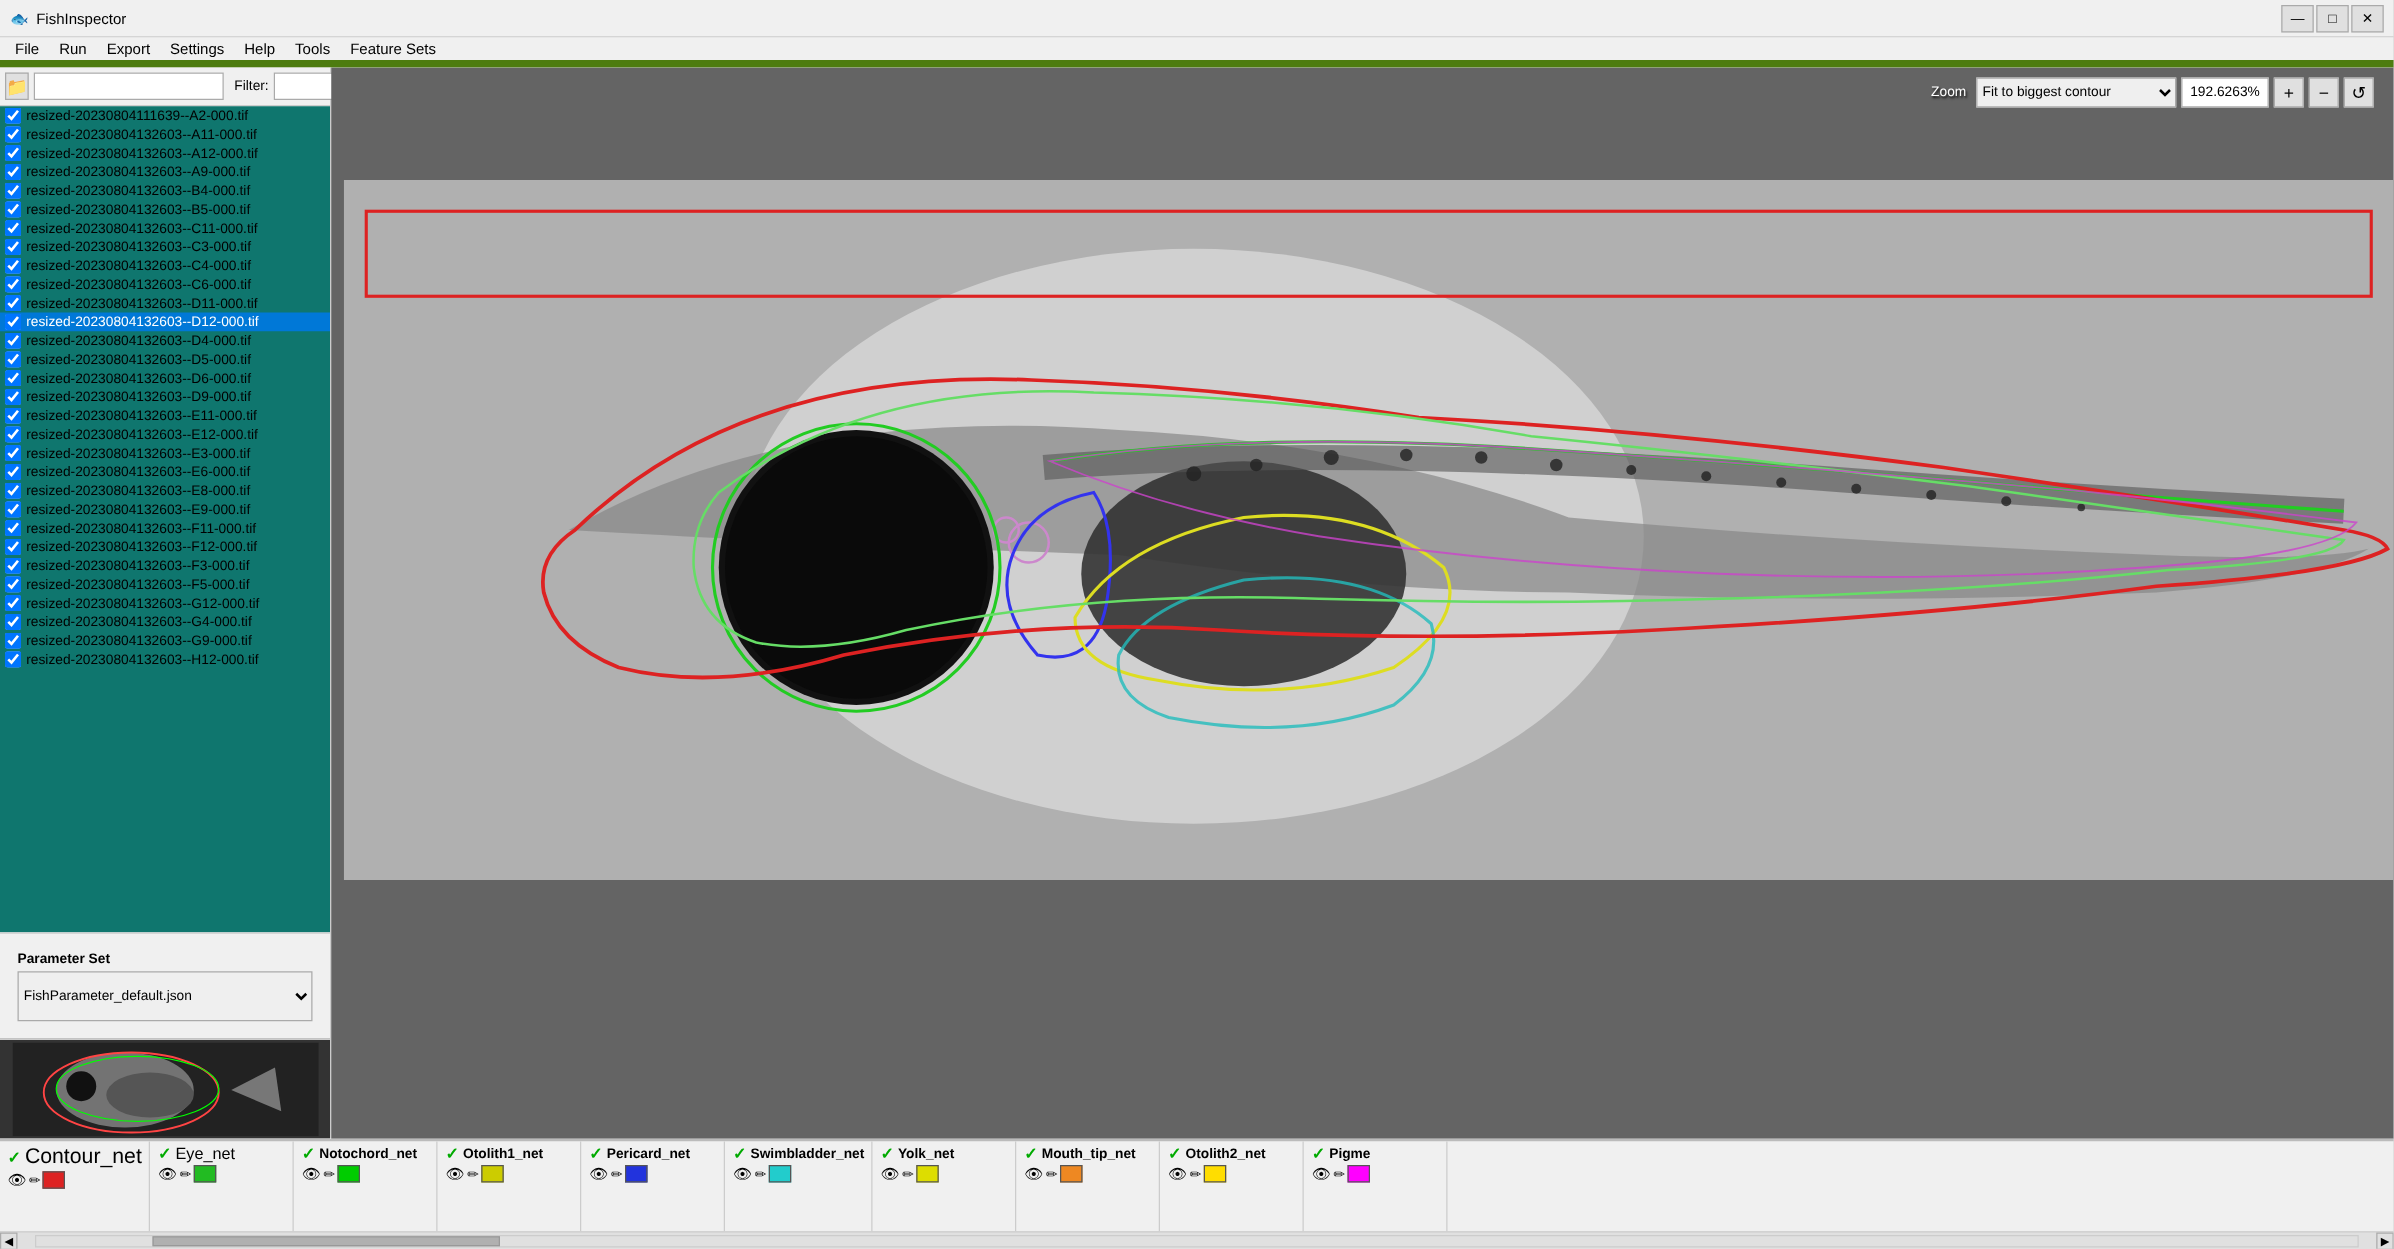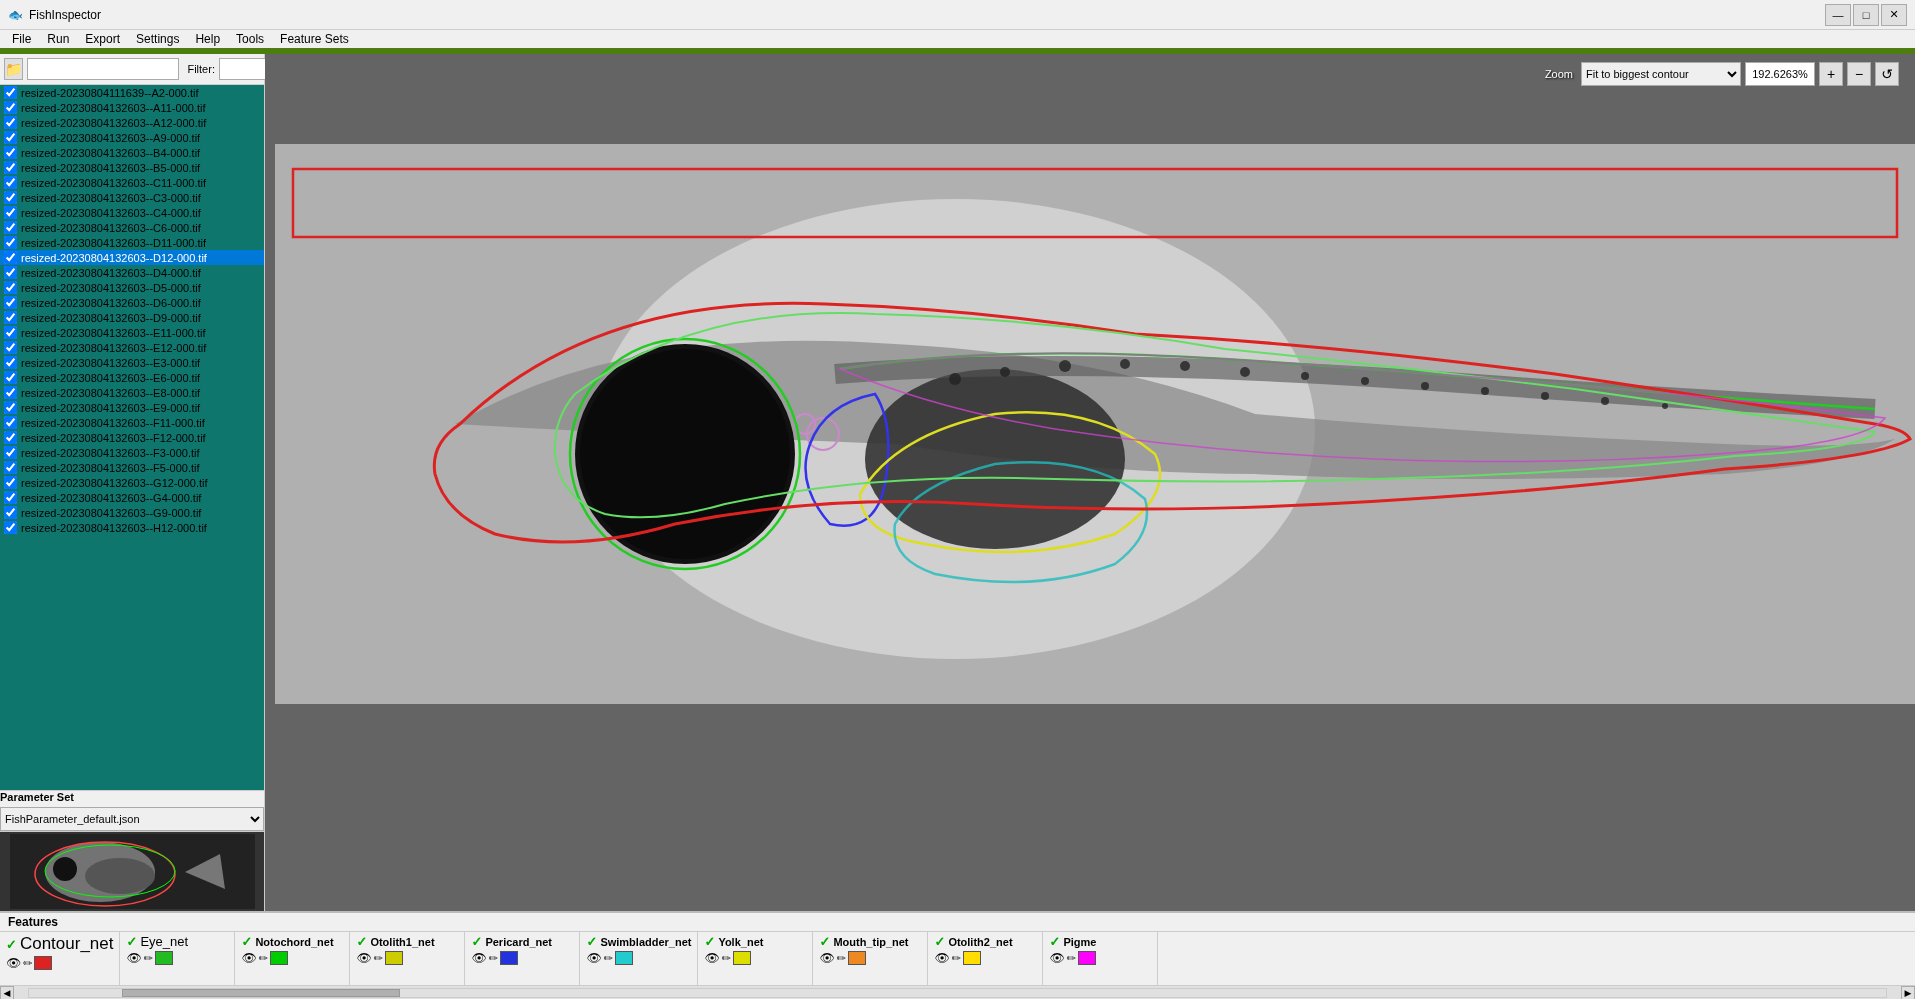--- a/index.html
+++ b/index.html
@@ -123,28 +123,28 @@
       padding: 1px 4px;
       font-size: 11px;
       cursor: pointer;
       white-space: nowrap;
     }
     .file-item.selected { background: #0078d7; color: white; }
     .file-item input[type="checkbox"] { margin-right: 4px; flex-shrink: 0; }
 
     
     .parameter-set {
-      padding: 0;
+      padding: 14px;
       border-top: 1px solid #ccc;
       background: #f0f0f0;
     }
     .section-label { font-weight: bold; font-size: 11px; margin-bottom: 4px; }
     .param-select {
       width: 100%;
-      height: 24px;
+      height: 40px;
       font-size: 11px;
       border: 1px solid #aaa;
     }
 
     
     .shape-data {
       padding: 6px;
       border-top: 1px solid #ccc;
       background: #f0f0f0;
     }
@@ -523,21 +523,20 @@
 
           <path d="M 565,225 Q 720,200 950,215 Q 1150,228 1380,248 Q 1500,260 1610,274 Q 1590,300 1440,310 Q 1280,322 1100,315 Q 930,308 780,285 Q 660,265 565,225 Z" fill="none" stroke="#cc44cc" stroke-width="1.5" opacity="0.8"></path>
 
           <rect x="18" y="25" width="1604" height="68" fill="none" stroke="#dd2222" stroke-width="2.5"></rect>
         </svg>
       </div>
     </div>
   </div>
 
   <div style="display:flex; flex-direction:column; background:#f0f0f0; border-top:2px solid #bbb; height:88px; flex-shrink:0;">
-    <div style="padding:2px 8px; font-weight:bold; font-size:12px; border-bottom:1px solid #ccc;">Features</div>
     <div style="display:flex; flex:1; overflow-x:auto;" id="features-row">
 
     <div style="display: flex; flex-direction: column; min-width: 115px; padding: 2px 6px; border-right: 1px solid rgb(204, 204, 204);">
           <div style="display: flex; align-items: center; gap: 3px; margin-bottom: 2px;">
             <span style="color: rgb(0, 170, 0); font-size: 13px; font-weight: bold; cursor: pointer;">✓</span>
             <span style="font-size: 17px; font-weight: 400;">Contour_net</span>
           </div>
           <div style="display: flex; align-items: center; gap: 2px;">
             <span style="font-size: 12px; cursor: pointer;">👁</span>
             <span style="font-size: 11px; cursor: pointer;">✏</span>

